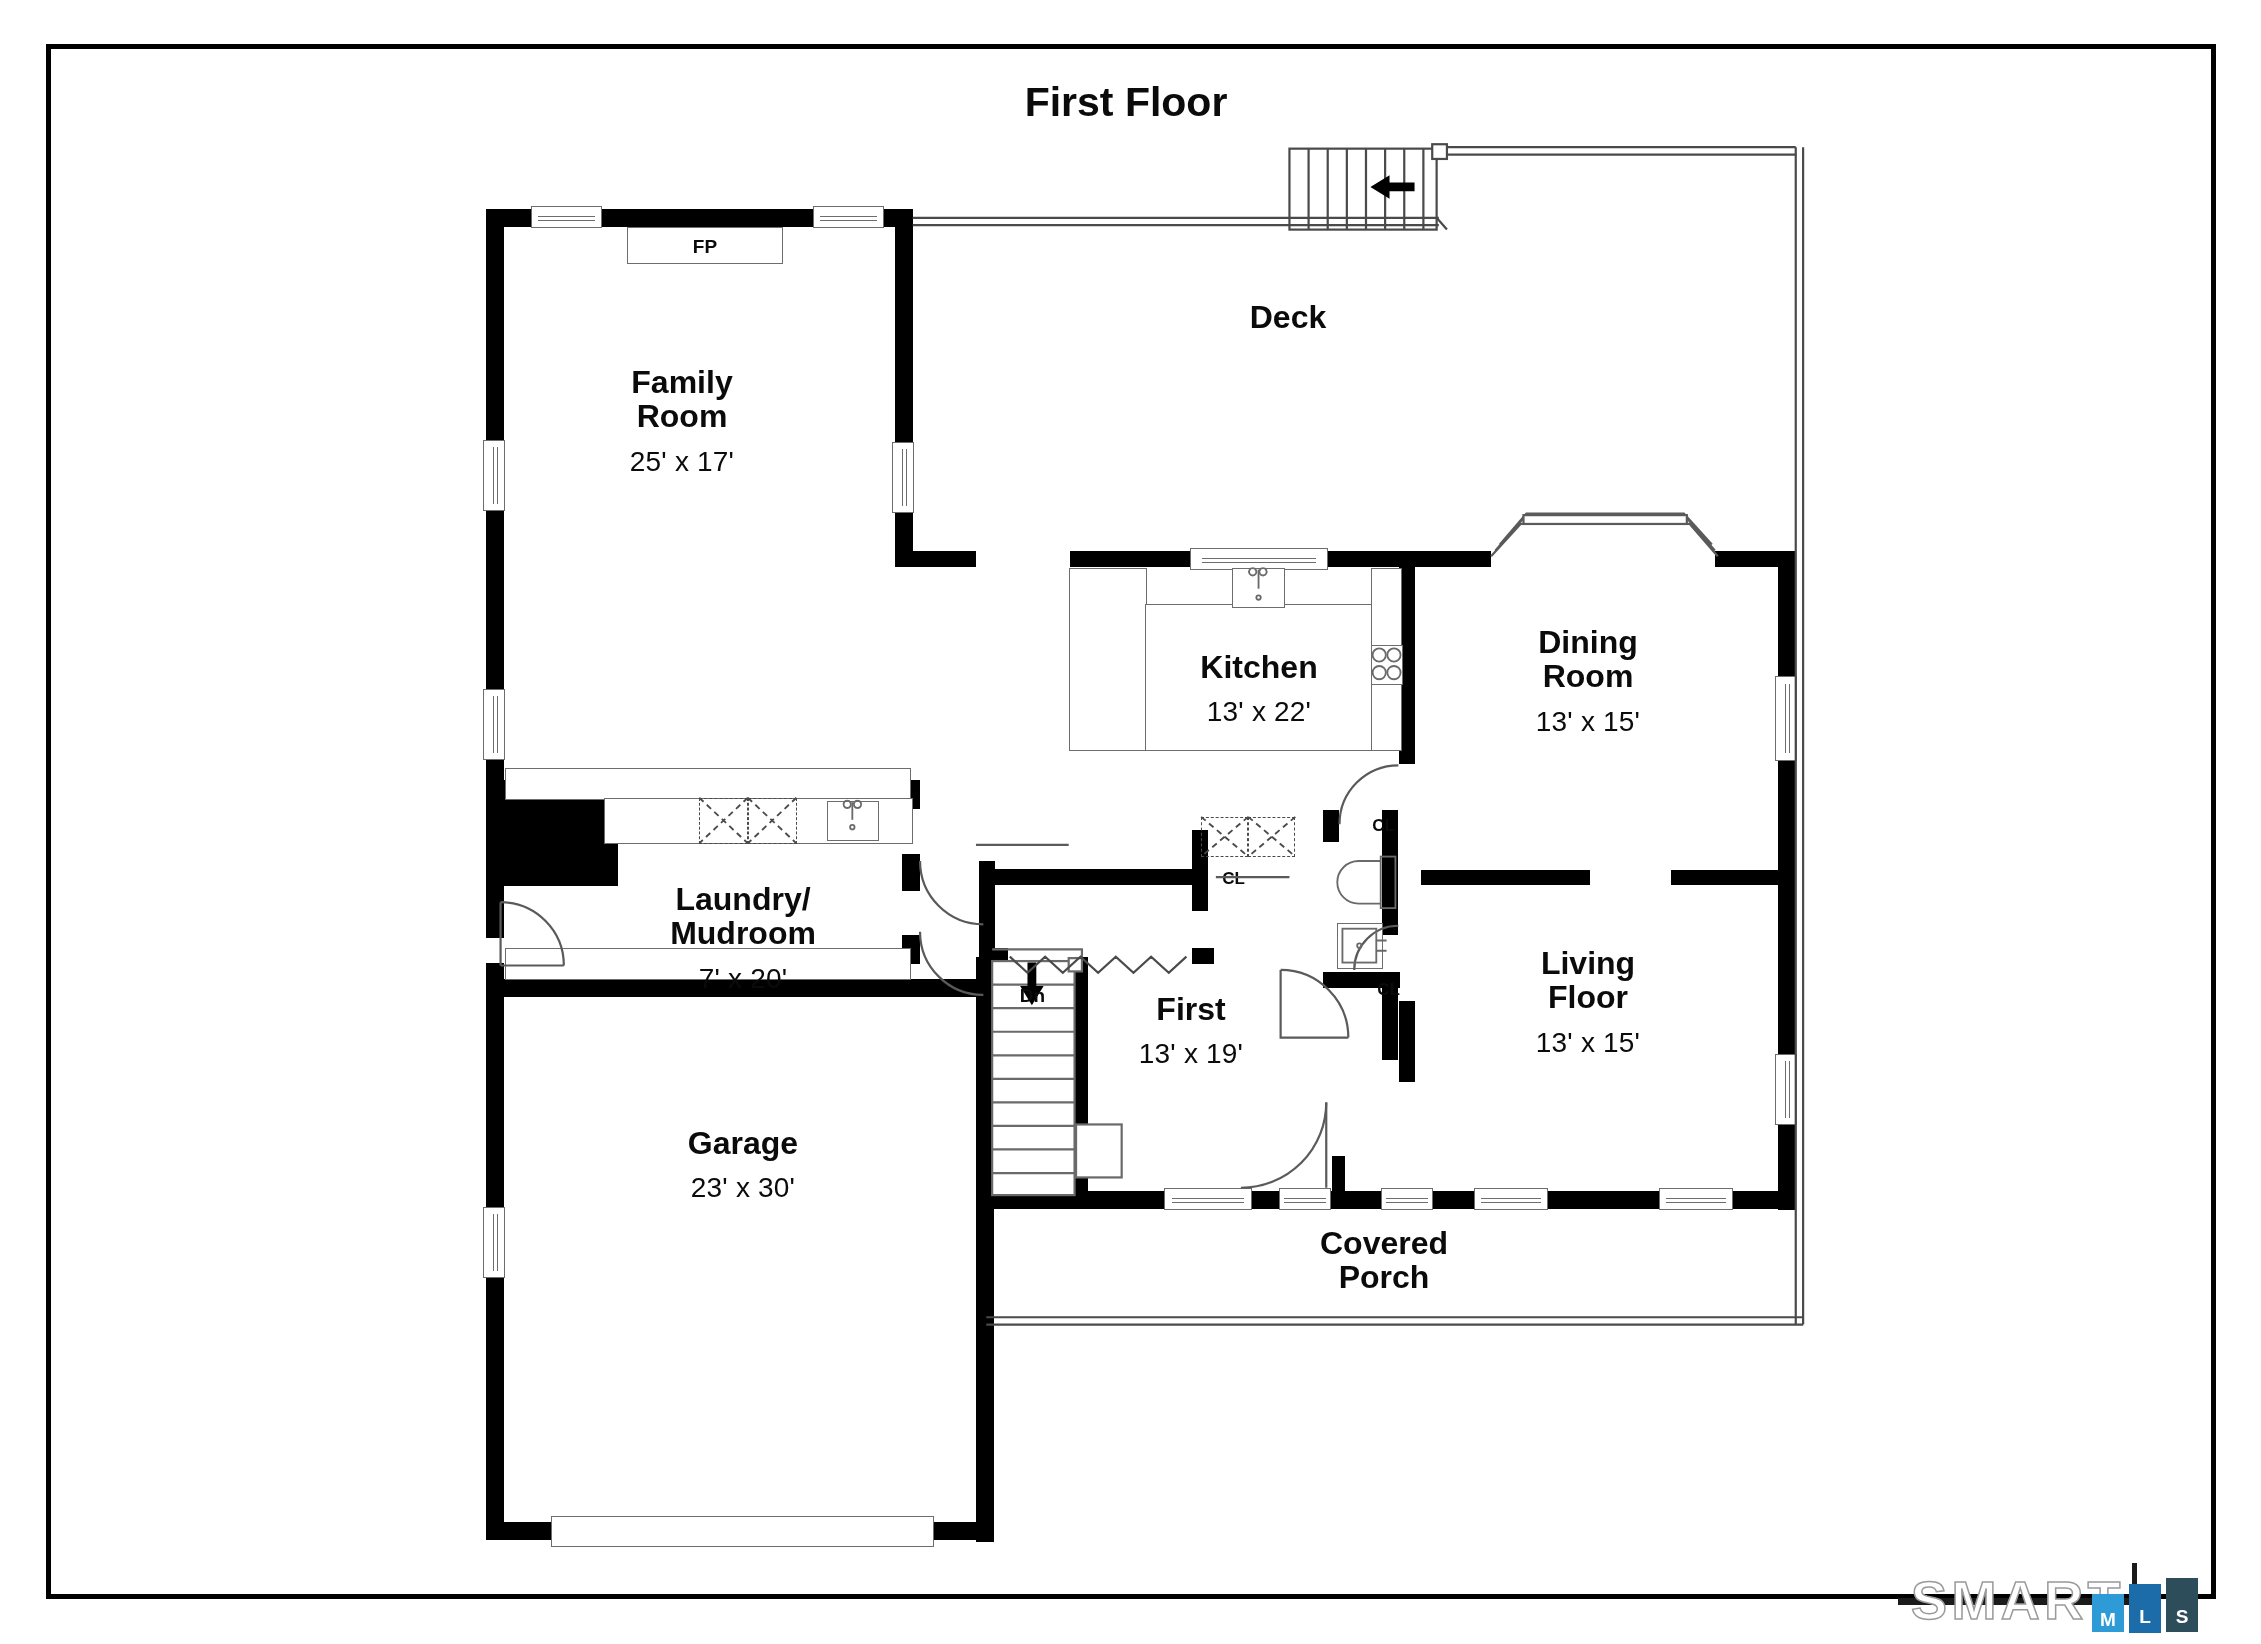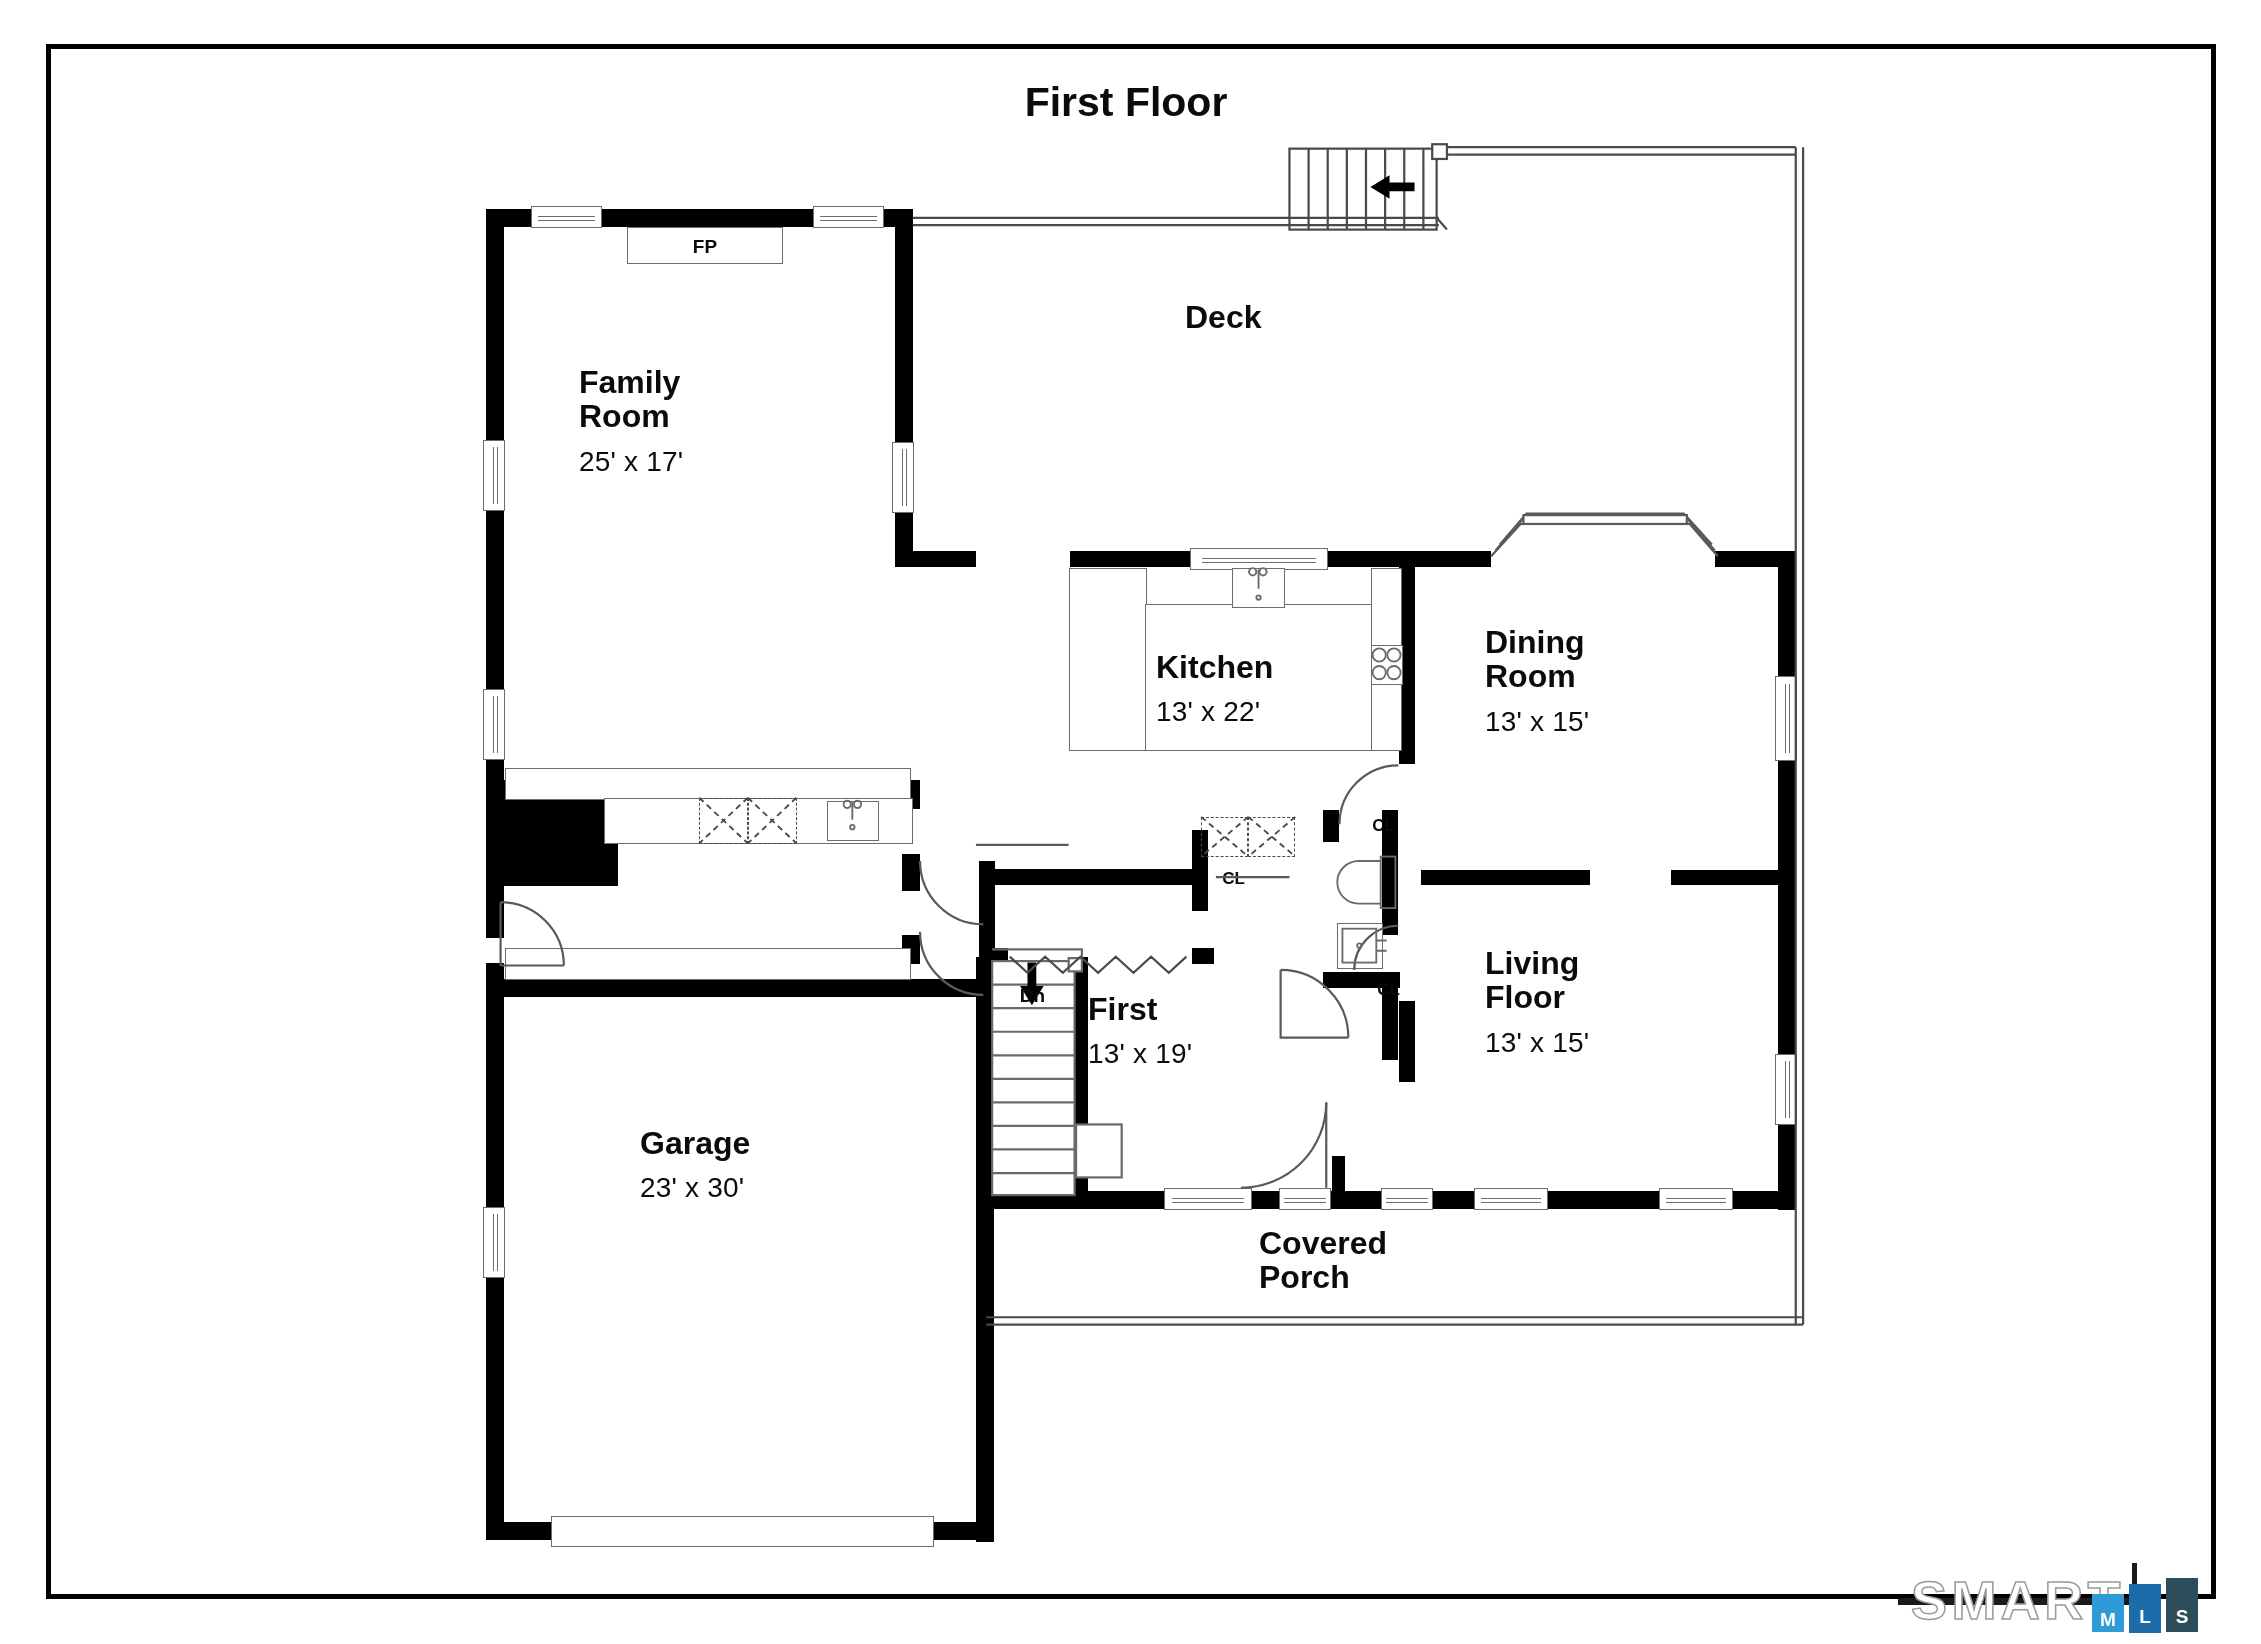--- a/index.html
+++ b/index.html
@@ -30,21 +30,21 @@
   }
   #plan-title-wrap {
     position: absolute;
     left: 795px;
     top: 79px;
     width: 662px;
     text-align: center;
   }
   .room-label {
     position: absolute;
-    text-align: left;
+    text-align: center;
     color: #0b0b0b;
     line-height: 1.08;
     white-space: pre-line;
   }
   .room-name {
     font-size: 32px;
     font-weight: bold;
     display: block;
   }
   .room-dim {
@@ -414,20 +414,25 @@
 Room</span>
     <span class="room-dim">13' x 15'</span>
   </div>
 
   <div class="room-label" style="left:1485px; top:933px; width:206px;">
     <span class="room-name">Living
 Floor</span>
     <span class="room-dim">13' x 15'</span>
   </div>
 
+  <div class="room-label" style="left:618px; top:869px; width:250px;">
+    <span class="room-name">Laundry/
+Mudroom</span>
+    <span class="room-dim">7' x 20'</span>
+  </div>
 
   <div class="room-label" style="left:1088px; top:979px; width:206px;">
     <span class="room-name">First</span>
     <span class="room-dim">13' x 19'</span>
   </div>
 
   <div class="room-label" style="left:640px; top:1113px; width:206px;">
     <span class="room-name">Garage</span>
     <span class="room-dim">23' x 30'</span>
   </div>

